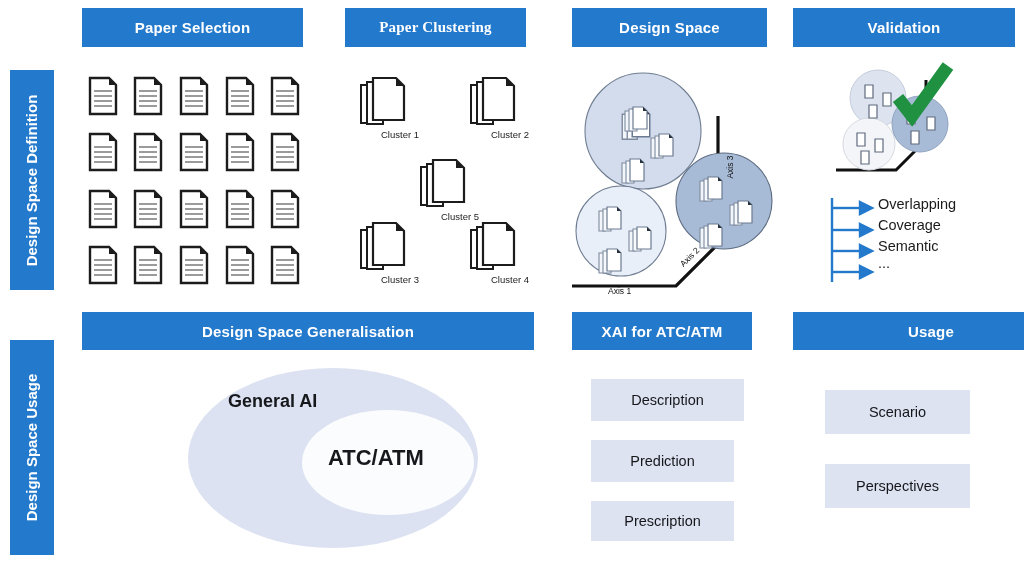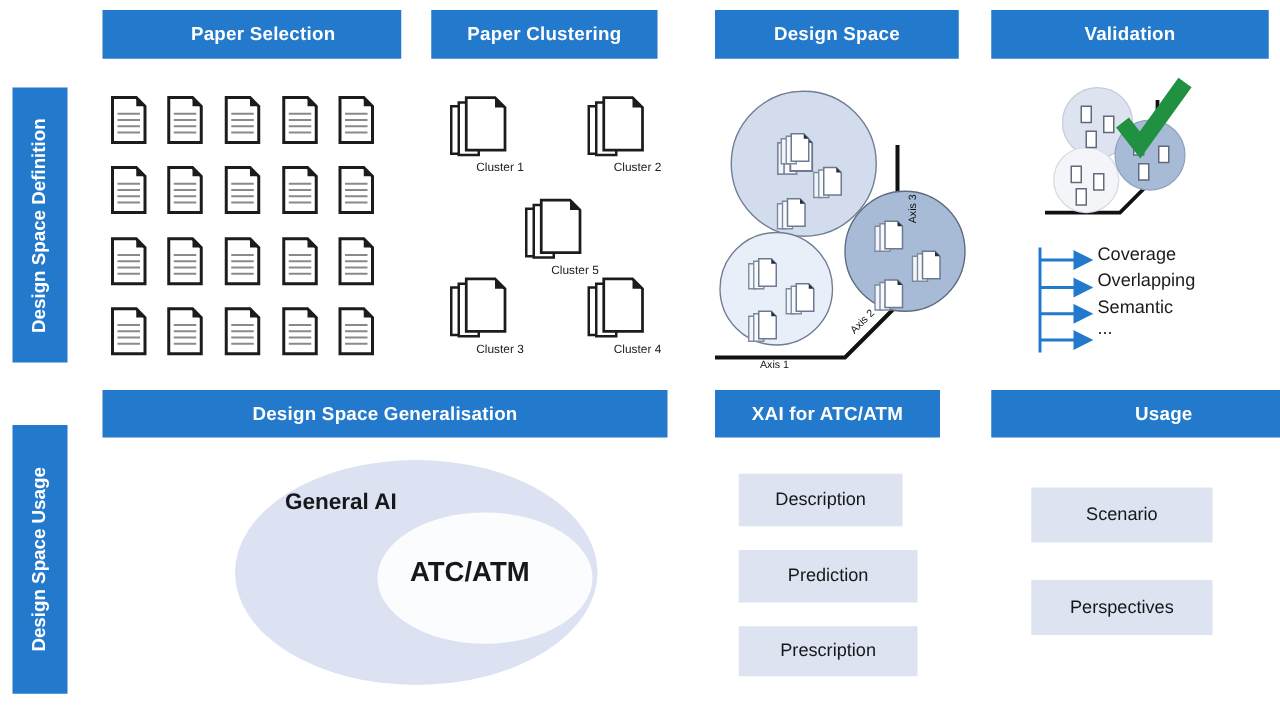--- a/index.html
+++ b/index.html
@@ -59,22 +59,22 @@
 
 <div id="stage">
 
   <div class="vbar" style="left:10px;top:70px;width:44px;height:220px;">
     <span>Design Space Definition</span>
   </div>
   <div class="vbar" style="left:10px;top:340px;width:44px;height:215px;">
     <span>Design Space Usage</span>
   </div>
 
-  <div class="hbar" style="left:82px;top:8px;width:221px;height:39px;padding-left:18px;">Paper Selection</div>
-  <div class="hbar" style="left:345px;top:8px;width:181px;height:39px;">Paper Clustering</div>
+  <div class="hbar" style="left:82px;top:8px;width:221px;height:39px;">Paper Selection</div>
+  <div class="hbar" style="left:345px;top:8px;width:181px;height:39px;font-family:Liberation Serif, serif;">Paper Clustering</div>
   <div class="hbar" style="left:572px;top:8px;width:195px;height:39px;">Design Space</div>
   <div class="hbar" style="left:793px;top:8px;width:222px;height:39px;">Validation</div>
 
   <div id="papers">
 
     <svg class="doc" viewBox="0 0 30 40">
       <path d="M2 2 H21 L28 9 V38 H2 Z" fill="#fff" stroke="#1c1c1c" stroke-width="2.4" stroke-linejoin="miter"></path>
       <path d="M21 2 L28 9 H21 Z" fill="#1c1c1c"></path>
       <g stroke="#8a8a8a" stroke-width="1.7">
           <line x1="6" y1="15" x2="24" y2="15"></line>
@@ -408,44 +408,44 @@
           <polygon points="32,6 44,12 32,18"></polygon>
         <line x1="4" y1="34" x2="32" y2="34"></line>
           <polygon points="32,28 44,34 32,40"></polygon>
         <line x1="4" y1="55" x2="32" y2="55"></line>
           <polygon points="32,49 44,55 32,61"></polygon>
         <line x1="4" y1="76" x2="32" y2="76"></line>
           <polygon points="32,70 44,76 32,82"></polygon>
       </g>
     </svg>
     <div class="vrow">
+      <span class="vtxt" style="top:0px;">Overlapping</span>
+    </div>
+    <div class="vrow">
       <span class="vtxt" style="top:0px;">Coverage</span>
-    </div>
-    <div class="vrow">
-      <span class="vtxt" style="top:0px;">Overlapping</span>
     </div>
     <div class="vrow">
       <span class="vtxt" style="top:0px;">Semantic</span>
     </div>
     <div class="vrow">
       <span class="vtxt" style="top:-4px;">...</span>
     </div>
   </div>
 
   <div class="hbar" style="left:572px;top:312px;width:180px;height:38px;">XAI for ATC/ATM</div>
   <div class="hbar" style="left:82px;top:312px;width:452px;height:38px;">Design Space Generalisation</div>
   <div class="hbar" style="left:793px;top:312px;width:212px;height:38px;padding-left:32px;">Usage</div>
 
   <div id="venn">
     <div class="ell-out"></div>
     <div class="ell-in"></div>
     <div class="venn-t1">General AI</div>
     <div class="venn-t2">ATC/ATM</div>
   </div>
 
-  <div class="lbox" style="left:591px;top:379px;width:131px;height:42px;">Description</div>
+  <div class="lbox" style="left:591px;top:379px;width:153px;height:42px;">Description</div>
   <div class="lbox" style="left:591px;top:440px;width:143px;height:42px;">Prediction</div>
   <div class="lbox" style="left:591px;top:501px;width:143px;height:40px;">Prescription</div>
 
   <div class="lbox" style="left:825px;top:390px;width:145px;height:44px;">Scenario</div>
   <div class="lbox" style="left:825px;top:464px;width:145px;height:44px;">Perspectives</div>
 
 </div>
 
 </body></html>

